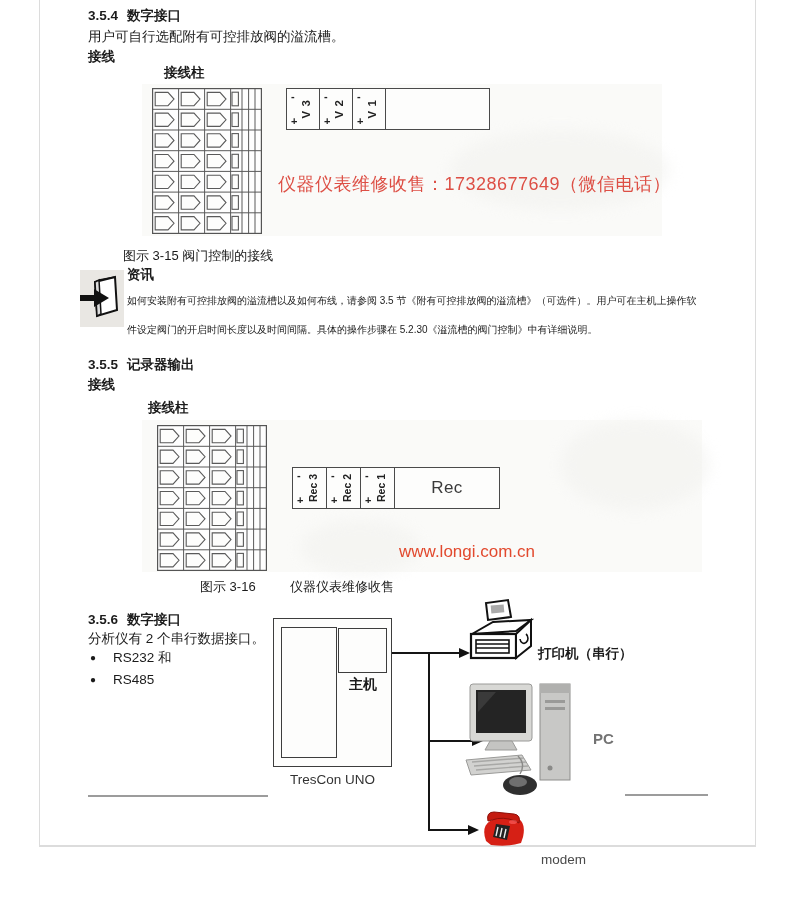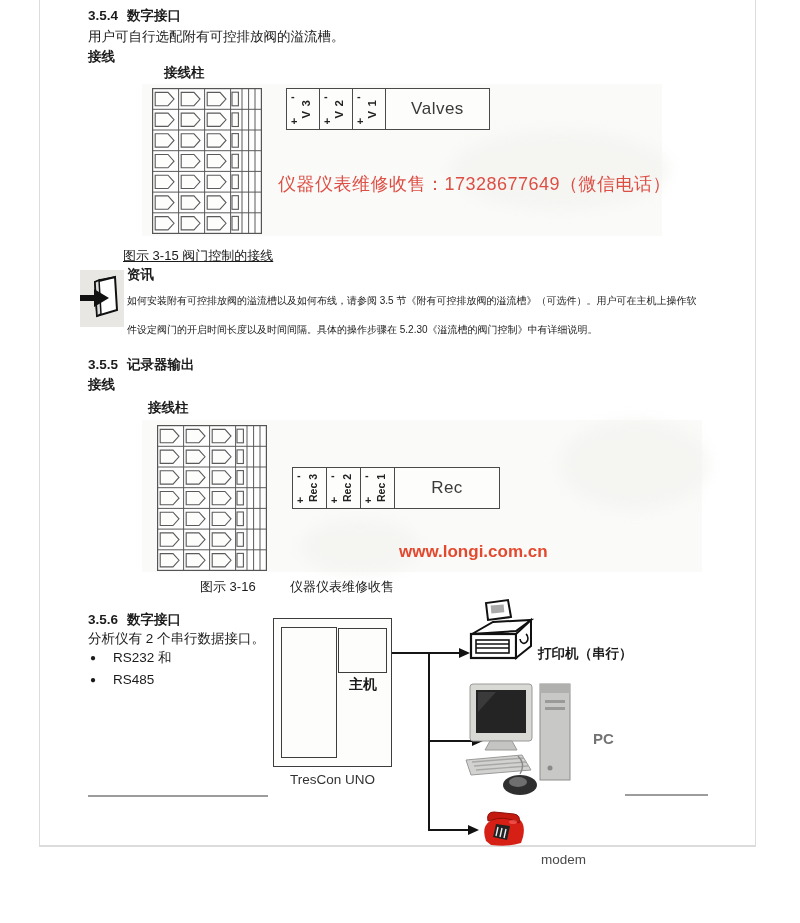--- a/index.html
+++ b/index.html
@@ -40,21 +40,21 @@
   
   .bullet-row{position:absolute;display:flex;align-items:center;gap:17px;font-size:13.5px;}
   .bullet-glyph{font-size:10px;line-height:1;}
   
   .dbox{position:absolute;border:1.5px solid #3d3d3d;background:#fdfdfc;box-sizing:border-box;}
   .line{position:absolute;background:#151515;}
   .arrow-right{position:absolute;width:0;height:0;
     border-top:5.5px solid transparent;border-bottom:5.5px solid transparent;
     border-left:11px solid #111;}
   .wm1{position:absolute;left:278px;top:172px;font-size:18px;color:#dd4f45;letter-spacing:.5px;}
-  .wm2{position:absolute;left:399px;top:542px;font-size:17px;font-weight:700;color:#e2492e;}
+  .wm2{position:absolute;left:399px;top:542px;font-size:17px;font-weight:400;color:#e2492e;}
   .caption{font-size:13px;}
   svg{display:block;}
 </style>
 </head>
 <body>
 
 <svg width="0" height="0" style="position:absolute" aria-hidden="true">
   <defs>
     <path id="tpent" d="M3.2,3.8 L16,3.8 L22,10.45 L16,17.1 L3.2,17.1 Z" fill="#fdfdfc" stroke="#5a5a5a" stroke-width="1.1"></path>
     <g id="trow">
@@ -123,26 +123,25 @@
   <div class="conn-cell">
     <span class="sign minus">-</span>
     <span class="sign plus">+</span>
     <span class="vlabel">V 2</span>
   </div>
   <div class="conn-cell">
     <span class="sign minus">-</span>
     <span class="sign plus">+</span>
     <span class="vlabel">V 1</span>
   </div>
-  <div class="conn-group">Valves</div>
 </div>
 
 <div class="wm1">仪器仪表维修收售：17328677649（微信电话）</div>
 
-<div class="t caption" style="left:123px;top:248px;text-decoration:underline;">图示 3-15 阀门控制的接线</div>
+<div class="t caption" style="left:123px;top:248px;">图示 3-15 阀门控制的接线</div>
 
 <svg class="abs" style="left:80px;top:270px;" width="44" height="57" viewBox="0 0 44 57">
   <rect width="44" height="57" fill="#e9e7e3"></rect>
   <path d="M15,12 L35,7 L37,40 L17,46 Z" fill="#ffffff" stroke="#111" stroke-width="2"></path>
   <path d="M15,12 L19,10 L21,44 L17,46 Z" fill="#dddddd" stroke="#111" stroke-width="1.5"></path>
   <path d="M19,10 L35,7" stroke="#111" stroke-width="1.5" fill="none"></path>
   <path d="M0,25 L14,25 L14,19 L29,28 L14,37 L14,31 L0,31 Z" fill="#111"></path>
 </svg>
 <div class="t bold" style="left:127px;top:266px;">资讯</div>
 <div class="info-body">如何安装附有可控排放阀的溢流槽以及如何布线，请参阅 3.5 节《附有可控排放阀的溢流槽》（可选件）。用户可在主机上操作软件设定阀门的开启时间长度以及时间间隔。具体的操作步骤在 5.2.30《溢流槽的阀门控制》中有详细说明。</div>

